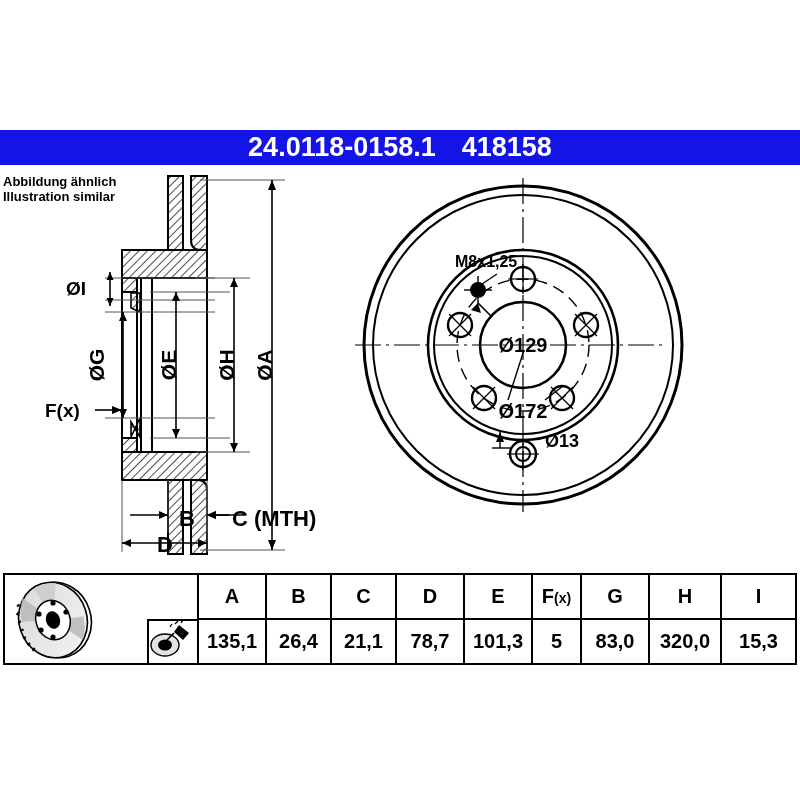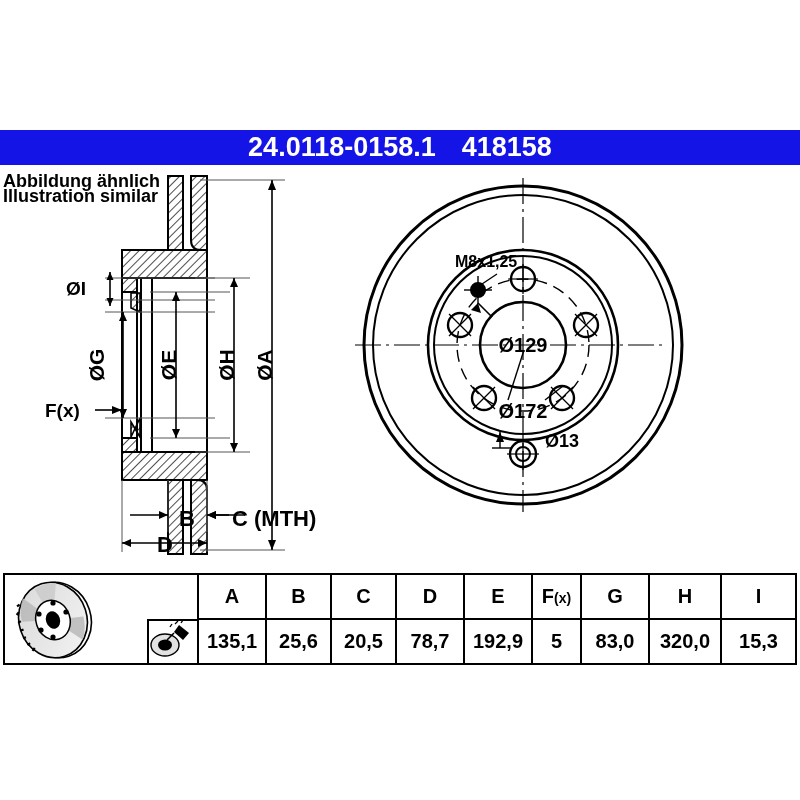--- a/index.html
+++ b/index.html
@@ -40,21 +40,21 @@
     white-space: pre;
     font-family: "Liberation Sans", sans-serif;
   }
   .header-gap { display: inline-block; width: 26px; }
 
   
   .note {
     position: absolute;
     left: 3px;
     top: 174px;
-    font-size: 18px;
+    font-size: 13px;
     font-weight: bold;
     line-height: 15px;
     color: #000;
     white-space: nowrap;
   }
 
   
   .drawing {
     position: absolute;
     left: 0;
@@ -386,24 +386,24 @@
         <td class="hdr" style="width:63px;">C</td>
         <td class="hdr" style="width:66px;">D</td>
         <td class="hdr" style="width:66px;">E</td>
         <td class="fx-hdr" style="width:47px;"><span>F</span><span class="fx-sub">(x)</span></td>
         <td class="hdr" style="width:66px;">G</td>
         <td class="hdr" style="width:70px;">H</td>
         <td class="hdr">I</td>
       </tr>
       <tr>
         <td>135,1</td>
-        <td>25,6</td>
-        <td>20,5</td>
+        <td>26,4</td>
+        <td>21,1</td>
         <td>78,7</td>
-        <td>192,9</td>
+        <td>101,3</td>
         <td>5</td>
         <td>83,0</td>
         <td>320,0</td>
         <td>15,3</td>
       </tr>
     </tbody>
       </table>
   </div>
 
 </div>

